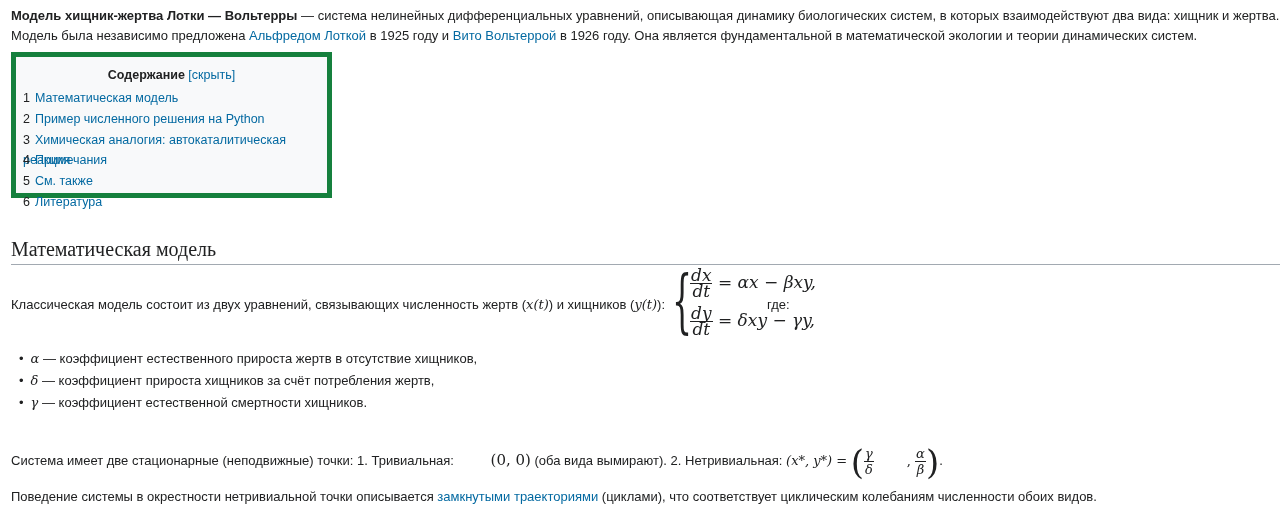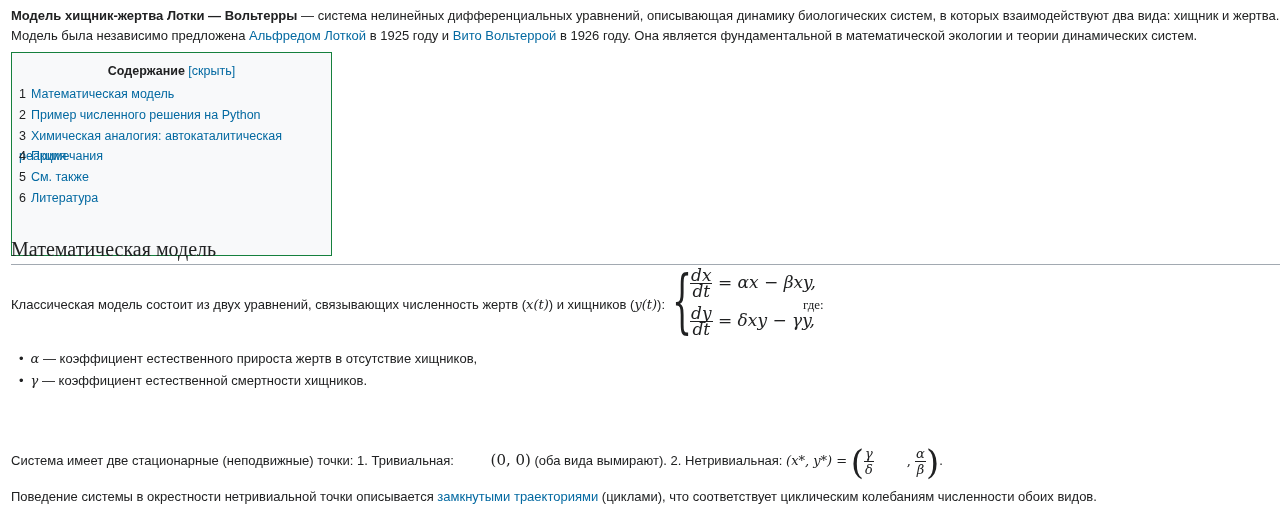--- a/index.html
+++ b/index.html
@@ -1,21 +1,21 @@
 <!DOCTYPE html>
 <html><head>
 <meta charset="utf-8">
 <style>
   html,body{margin:0;padding:0;background:#fff;}
   body{width:1280px;height:511px;overflow:hidden;font-family:"Liberation Sans",sans-serif;font-size:13px;color:#202122;position:relative;}
   a{color:#0369a1;text-decoration:none;}
   .p{position:absolute;left:11px;white-space:nowrap;line-height:18px;}
   .math{font-family:"DejaVu Serif","Liberation Serif",serif;font-style:italic;}
   .mathu{font-family:"DejaVu Serif","Liberation Serif",serif;margin-left:33px;}
-  #toc{position:absolute;left:11px;top:52px;width:321px;height:204px;border:1px solid #15803d;background:#f8f9fa;box-sizing:border-box;}
+  #toc{position:absolute;left:11px;top:52px;width:321px;height:146px;border:5px solid #15803d;background:#f8f9fa;box-sizing:border-box;}
   #toc .title{text-align:center;font-weight:bold;margin-top:11px;font-size:12.5px;}
   #toc .title .hide{font-weight:normal;}
   #toc ul{list-style:none;margin:6px 0 0 0;padding:0 0 0 7px;}
   #toc li{height:20.8px;line-height:20.8px;font-size:12.5px;}
   #toc .num{color:#202122;margin-right:5px;}
   h2{position:absolute;left:11px;top:236px;margin:0;width:1269px;font-family:"Liberation Serif","DejaVu Serif",serif;font-weight:normal;font-size:20px;line-height:26px;border-bottom:1px solid #a2a9b1;padding-bottom:2px;}
   .sys{position:absolute;left:672px;top:266px;height:76px;width:160px;}
   .brace{position:absolute;left:0;top:0;font-family:"DejaVu Serif",serif;font-size:70px;line-height:70px;transform:scaleX(0.45);transform-origin:left top;}
   .frac{display:inline-block;vertical-align:middle;text-align:center;}
   .frac .n{display:block;border-bottom:1px solid #202122;padding:0 1px;line-height:15px;}
@@ -52,22 +52,23 @@
   <div class="brace">{</div>
   <div class="eq" style="top:2px;">
     <span class="frac"><span class="n">dx</span><span class="d">dt</span></span>
     <span>= αx − βxy,</span>
   </div>
   <div class="eq" style="top:40px;">
     <span class="frac"><span class="n">dy</span><span class="d">dt</span></span>
     <span>= δxy − γy,</span>
   </div>
 </div>
-<div class="p" style="left:803px;top:296px;font-family:Liberation Serif, serif;">где:</div>
+<div class="p" style="left:767px;top:296px;">где:</div>
 
 <ul class="bul">
   <li><span class="math">α</span><span> — коэффициент естественного прироста жертв в отсутствие хищников,</span></li>
+  <li><span class="math">δ</span><span> — коэффициент прироста хищников за счёт потребления жертв,</span></li>
   <li><span class="math">γ</span><span> — коэффициент естественной смертности хищников.</span></li>
 </ul>
 
 <div class="p" style="top:442px;line-height:36px;"><span>Система имеет две стационарные (неподвижные) точки: 1. Тривиальная: </span><span class="mathu" style="font-size:15px;">(0, 0)</span><span> (оба вида вымирают). 2. Нетривиальная: </span><span class="math">(x*, y*) =</span> <span class="bigparen">(</span><span class="frac math"><span class="n">γ</span><span class="d">δ</span></span><span class="mathu">, </span><span class="frac math"><span class="n">α</span><span class="d">β</span></span><span class="bigparen">)</span><span>.</span></div>
 
 <div class="p" style="top:488px;"><span>Поведение системы в окрестности нетривиальной точки описывается </span><a href="#">замкнутыми траекториями</a><span> (циклами), что соответствует циклическим колебаниям численности обоих видов.</span></div>
 
 </body></html>

